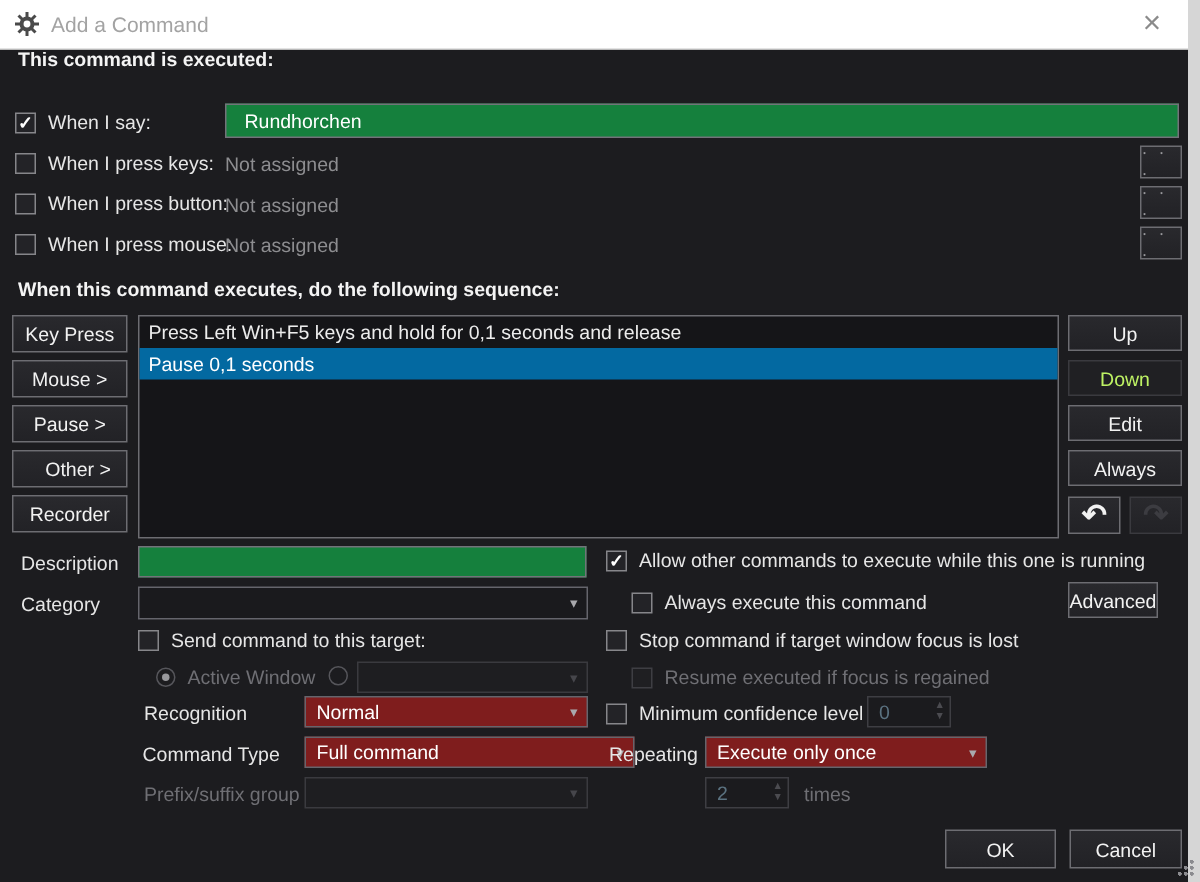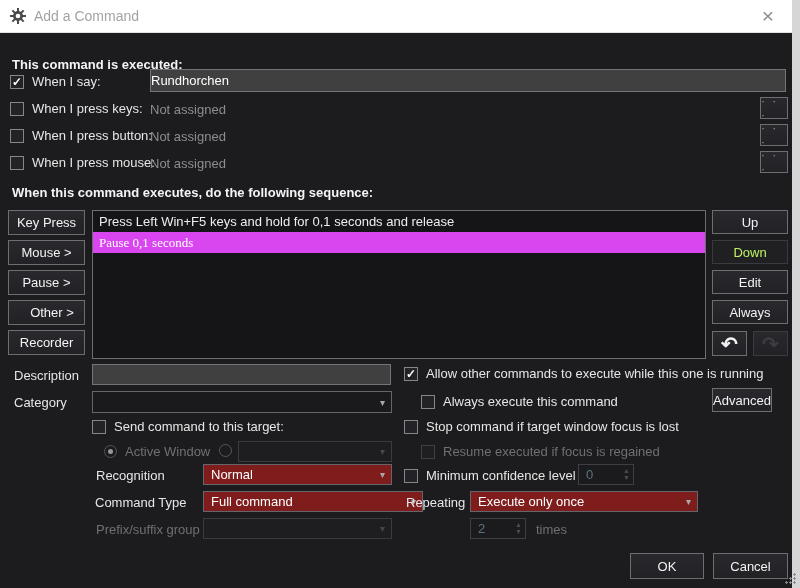--- a/index.html
+++ b/index.html
@@ -22,38 +22,38 @@
   
   .cbrow { position:absolute; display:flex; align-items:center; gap:8px; }
   .cb { width:14px; height:14px; background:#232327; border:1px solid #86868a; display:flex; align-items:center; justify-content:center; flex:0 0 auto; }
   .cb .mark { color:#ffffff; font-size:12px; line-height:10px; font-weight:bold; }
   .cb.disabled { border-color:#3e3e43; background:#1f1f22; }
 
   .radio { width:13px; height:13px; border-radius:50%; border:1px solid #56565b; background:#1c1c1f; display:flex; align-items:center; justify-content:center; flex:0 0 auto; }
   .radio .dot { width:5px; height:5px; border-radius:50%; background:#98989c; display:none; }
   .radio.sel .dot { display:block; }
 
-  .txt { position:absolute; background:#404040; border:1px solid #73737a; color:#ffffff; font-size:13px; padding:0 0; font-family:"Liberation Sans", sans-serif; outline:none; }
+  .txt { position:absolute; background:#15803d; border:1px solid #73737a; color:#ffffff; font-size:13px; padding:0 12px; font-family:"Liberation Sans", sans-serif; outline:none; }
 
   .btn { position:absolute; background:linear-gradient(#29292d,#222226); border:1px solid #6d6d72; color:#f2f2f2; font-size:13px; display:flex; align-items:center; justify-content:center; cursor:default; }
   .btn.disabled { color:#bef264; border-color:#3a3a3f; background:#202023; }
   .btn.mini { color:#9a9a9e; font-size:12px; letter-spacing:2px; }
 
   .dd { position:absolute; background:#7f1d1d; border:1px solid #65656c; color:#ffffff; font-size:13px; display:flex; align-items:center; padding:0 7px; }
   .dd .arrow { position:absolute; right:6px; color:#a9a9ad; font-size:10px; }
   .dd.dark { background:#1a1a1d; }
   .dd.disabled { background:#1e1e21; border-color:#3a3a3f; color:#55555a; }
   .dd.disabled .arrow { color:#46464b; }
 
   .spin { position:absolute; background:#1b1b1e; border:1px solid #3e3e43; color:#5b7280; font-size:13px; display:flex; align-items:center; padding:0 7px; }
   .spin .arrows { position:absolute; right:3px; top:0; height:100%; display:flex; flex-direction:column; justify-content:center; gap:1px; color:#4b4b50; font-size:7px; line-height:6px; }
 
   .listbox { position:absolute; left:92px; top:210px; width:614px; height:149px; background:#151518; border:1px solid #6d6d72; }
   .li { height:21px; line-height:21px; padding:0 6px; color:#ededed; font-size:13px; white-space:nowrap; overflow:hidden; }
-  .li.selected { background:#d946ef; color:#ffffff;font-family:Liberation Serif, serif; }
+  .li.selected { background:#0369a1; color:#ffffff; }
 
   .undo-glyph { font-size:20px; font-weight:bold; color:#f2f2f2; line-height:20px; }
   .undo-glyph.off { color:#3c3c41; }
 
   .grip { position:absolute; right:3px; bottom:3px; width:12px; height:12px;
     background:
       radial-gradient(circle 1.3px, #8b8b8f 1.2px, transparent 1.4px) 8px 8px/3px 3px no-repeat,
       radial-gradient(circle 1.3px, #8b8b8f 1.2px, transparent 1.4px) 4px 8px/3px 3px no-repeat,
       radial-gradient(circle 1.3px, #8b8b8f 1.2px, transparent 1.4px) 0px 8px/3px 3px no-repeat,
       radial-gradient(circle 1.3px, #8b8b8f 1.2px, transparent 1.4px) 8px 4px/3px 3px no-repeat,
@@ -73,21 +73,21 @@
         <rect x="7" y="0" width="2" height="16" transform="rotate(90 8 8)"></rect>
         <rect x="7" y="0" width="2" height="16" transform="rotate(135 8 8)"></rect>
         <circle cx="8" cy="8" r="5"></circle>
       </g>
       <circle cx="8" cy="8" r="2.3" fill="#ffffff"></circle>
     </svg>
     <span class="title">Add a Command</span>
     <span class="close">×</span>
   </div>
 
-  <div class="hdr" style="left:12px; top:57px;text-align:right;">This command is executed:</div>
+  <div class="hdr" style="left:12px; top:32px;text-align:right;">This command is executed:</div>
 
   <div class="cbrow" style="left:10px; top:74px;">
     <span class="cb">
         <span class="mark">✓</span>
       </span>
     <span class="lbl">When I say:</span>
   </div>
   <input class="txt" style="left: 150px; top: 69px; width: 636px; height: 23px;" value="Rundhorchen">
 
   <div class="cbrow" style="left:10px; top:101px;">
@@ -198,21 +198,21 @@
         <span>▼</span>
       </span>
   </div>
 
   <span class="lbl" style="position:absolute; left:95px; top:495px;">Command Type</span>
   <div class="dd" style="left:203px; top:491px; width:220px; height:21px;">
     <span>Full command</span>
     <span class="arrow">▾</span>
   </div>
   <span class="lbl" style="position:absolute; left:406px; top:495px;">Repeating</span>
-  <div class="dd" style="left:470px; top:491px; width:228px; height:21px;">
+  <div class="dd" style="left:470px; top:491px; width:188px; height:21px;">
     <span>Execute only once</span>
     <span class="arrow">▾</span>
   </div>
 
   <span class="lbl dim" style="position:absolute; left:96px; top:522px;">Prefix/suffix group</span>
   <div class="dd disabled" style="left:203px; top:518px; width:189px; height:21px;">
     <span class="arrow">▾</span>
   </div>
   <div class="spin" style="left:470px; top:518px; width:56px; height:21px;">
     <span>2</span>

